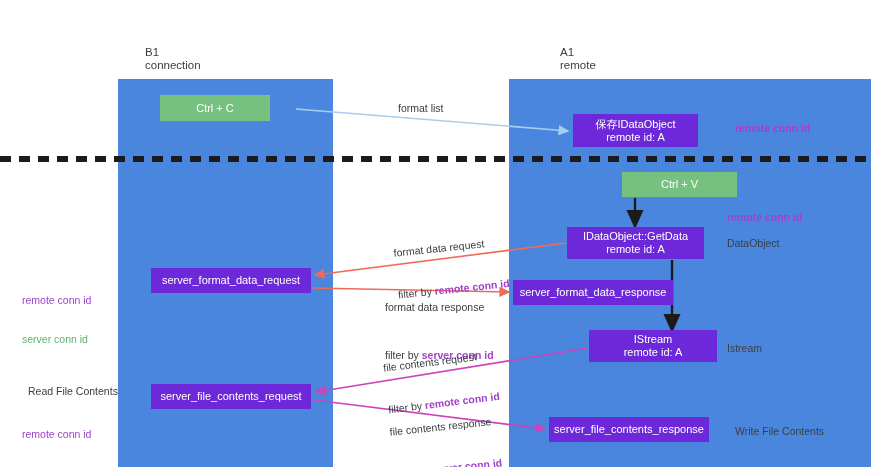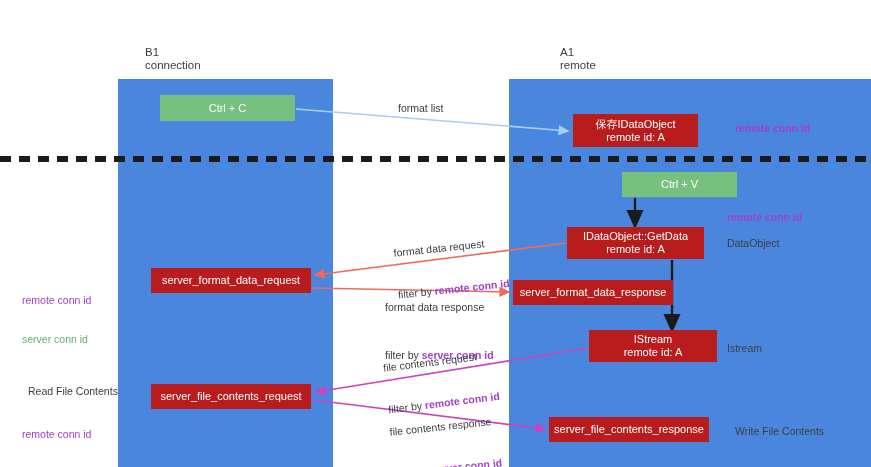--- a/index.html
+++ b/index.html
@@ -31,23 +31,23 @@
   #head-b1{left:145px;top:46px;width:160px;}
   #head-a1{left:560px;top:46px;width:160px;}
 
   
   .node{
     position:absolute;display:flex;align-items:center;justify-content:center;
     text-align:center;color:#ffffff;font-size:11px;line-height:13px;
     box-sizing:border-box;white-space:pre-line;padding:1px 3px;
   }
   .green{background:#76c17f;}
-  .orange{background:#b91c1c;}
+  .orange{background:#6d28d9;}
 
-  #n-ctrlc   {left:160px;top:95px; width:135px;height:26px;}
+  #n-ctrlc   {left:160px;top:95px; width:110px;height:26px;}
   #n-idoobj  {left:573px;top:114px;width:125px;height:33px;}
   #n-ctrlv   {left:578px;top:172px;width:115px;height:25px;margin-left:44px;}
   #n-getdata {left:567px;top:227px;width:137px;height:32px;}
   #n-sfdreq  {left:151px;top:268px;width:160px;height:25px;}
   #n-sfdres  {left:513px;top:280px;width:160px;height:25px;}
   #n-istream {left:589px;top:330px;width:128px;height:32px;}
   #n-sfcreq  {left:151px;top:384px;width:160px;height:25px;}
   #n-sfcres  {left:549px;top:417px;width:160px;height:25px;}
 
   

